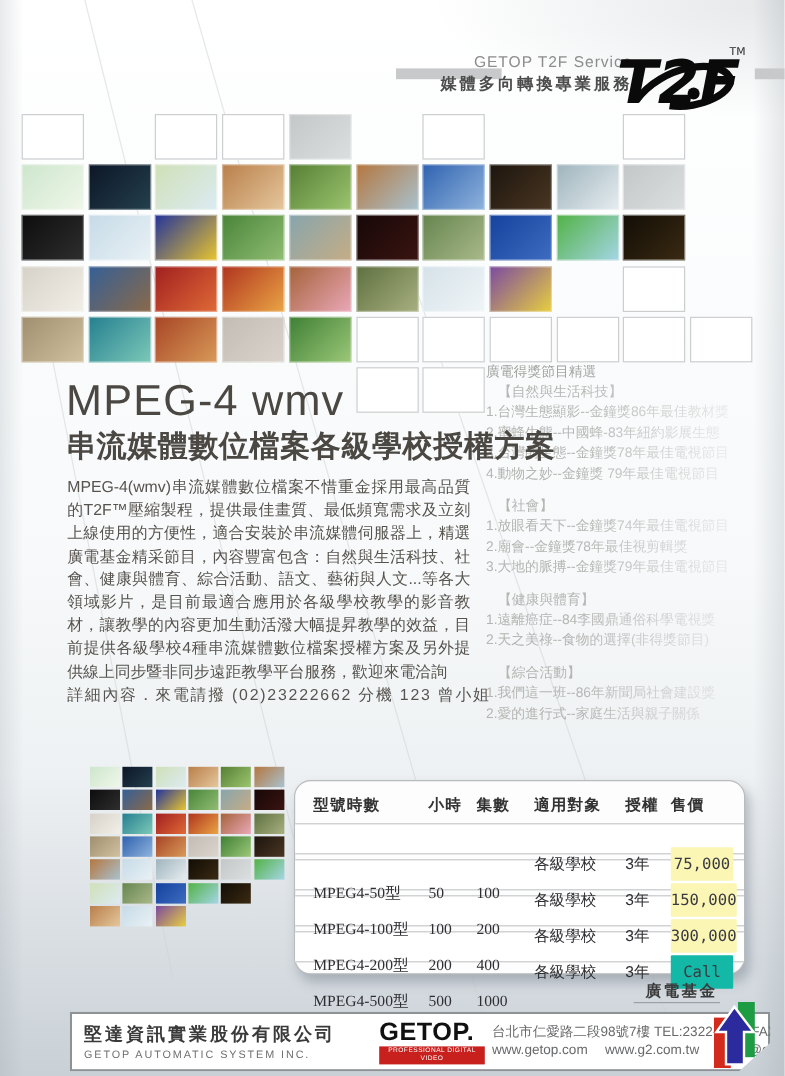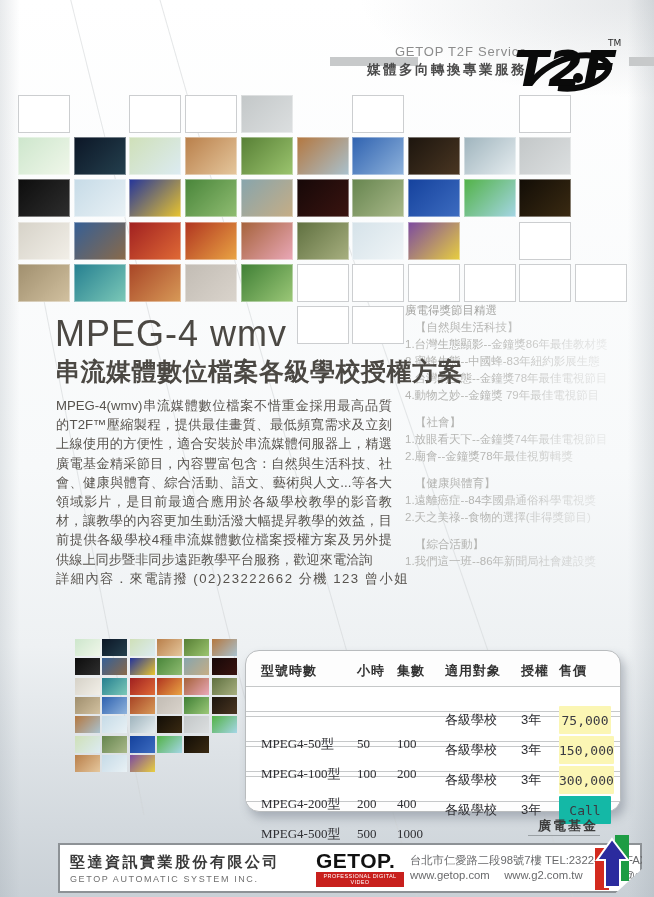--- a/index.html
+++ b/index.html
@@ -162,27 +162,29 @@
     <div class="award-title">廣電得獎節目精選</div>
   <div class="award-heading">【自然與生活科技】</div>
       <div class="award-item">1.台灣生態顯影--金鐘獎86年最佳教材獎</div>
       <div class="award-item">2.蜜蜂生態--中國蜂-83年紐約影展生態</div>
       <div class="award-item">3.台灣的生態--金鐘獎78年最佳電視節目</div>
       <div class="award-item">4.動物之妙--金鐘獎 79年最佳電視節目</div>
       <div class="award-gap"></div>
       <div class="award-heading">【社會】</div>
       <div class="award-item">1.放眼看天下--金鐘獎74年最佳電視節目</div>
       <div class="award-item">2.廟會--金鐘獎78年最佳視剪輯獎</div>
+      <div class="award-item">3.大地的脈搏--金鐘獎79年最佳電視節目</div>
       <div class="award-gap"></div>
       <div class="award-heading">【健康與體育】</div>
       <div class="award-item">1.遠離癌症--84李國鼎通俗科學電視獎</div>
       <div class="award-item">2.天之美祿--食物的選擇(非得獎節目)</div>
       <div class="award-gap"></div>
       <div class="award-heading">【綜合活動】</div>
       <div class="award-item">1.我們這一班--86年新聞局社會建設獎</div>
+      <div class="award-item">2.愛的進行式--家庭生活與親子關係</div>
       <div class="award-gap"></div>
     </div>
 
   <div id="mini-collage">
       <div class="mini" style="left: 0px; top: 0px; width: 25px; height: 17px; background: linear-gradient(135deg, rgb(205, 230, 204), rgb(240, 247, 234));"></div>
       <div class="mini" style="left: 27.3px; top: 0px; width: 25px; height: 17px; background: linear-gradient(135deg, rgb(12, 22, 38), rgb(36, 64, 78));"></div>
       <div class="mini" style="left: 54.6px; top: 0px; width: 25px; height: 17px; background: linear-gradient(135deg, rgb(207, 224, 184), rgb(220, 235, 242));"></div>
       <div class="mini" style="left: 81.9px; top: 0px; width: 25px; height: 17px; background: linear-gradient(135deg, rgb(185, 127, 74), rgb(229, 199, 157));"></div>
       <div class="mini" style="left: 109.2px; top: 0px; width: 25px; height: 17px; background: linear-gradient(135deg, rgb(87, 127, 53), rgb(156, 197, 111));"></div>
       <div class="mini" style="left: 136.5px; top: 0px; width: 25px; height: 17px; background: linear-gradient(135deg, rgb(180, 119, 63), rgb(169, 194, 207));"></div>

